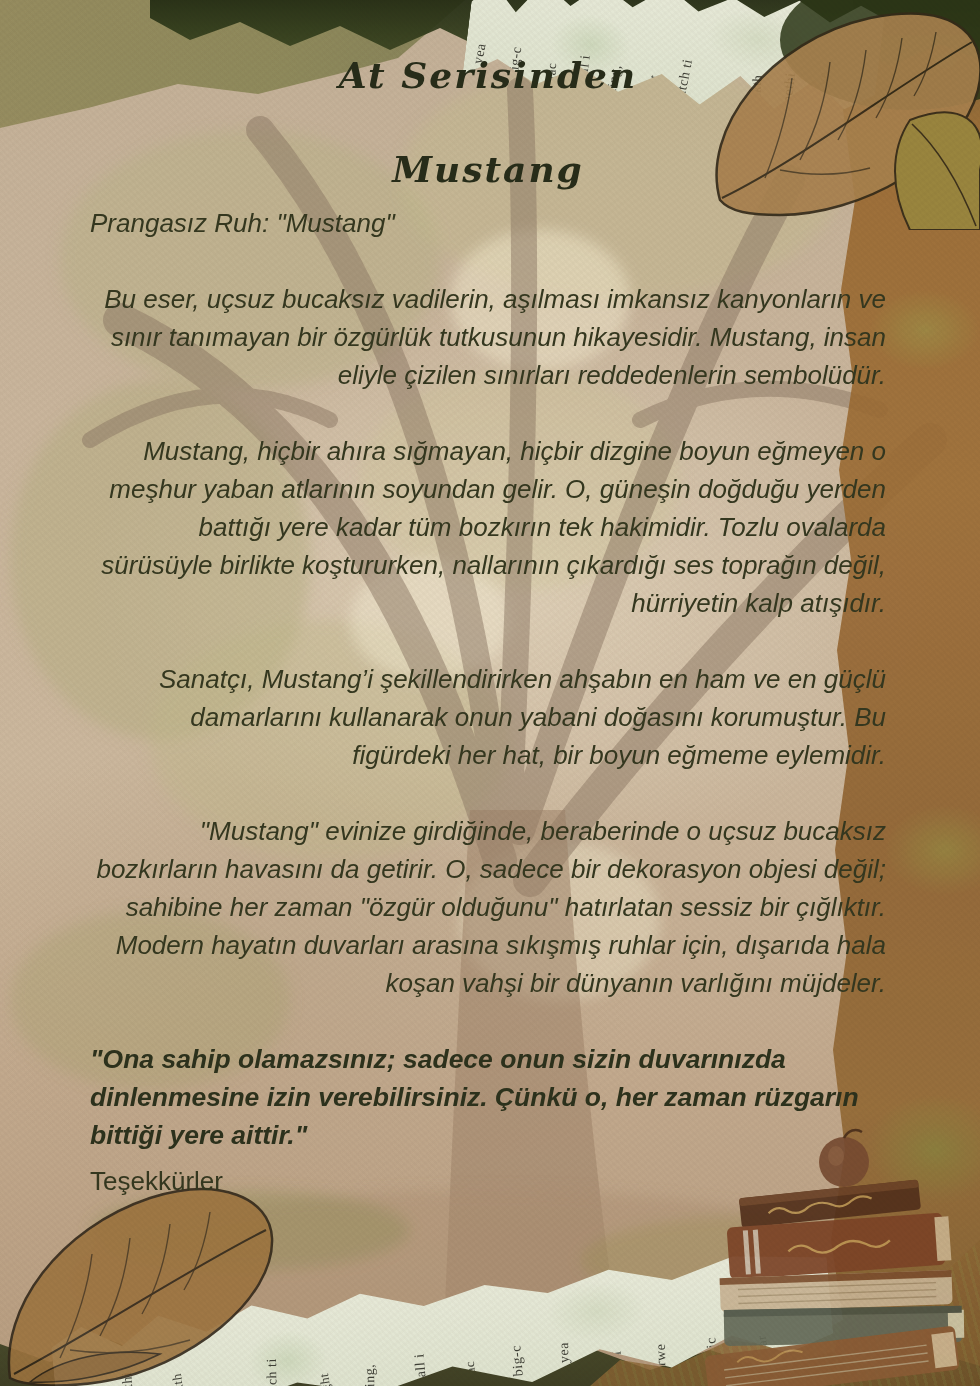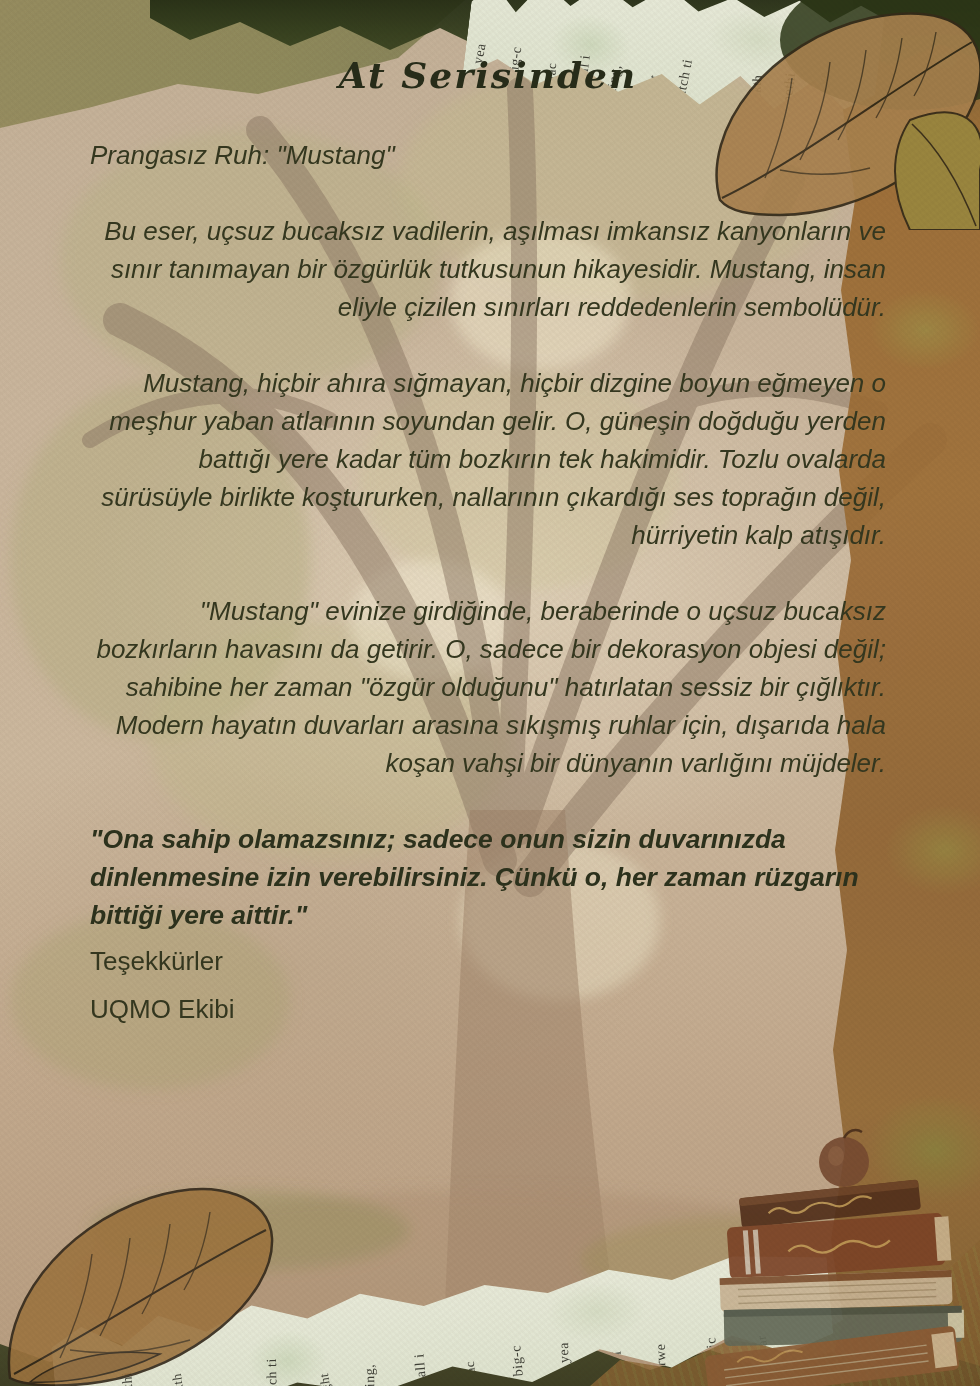--- a/index.html
+++ b/index.html
@@ -253,22 +253,23 @@
           </g>
         <path d="M40 224 q10 -8 20 0 q10 6 22 -2 q12 -6 24 0" fill="none" stroke="#c9a35c" stroke-width="2" opacity=".7"></path>
       </g>
     </g>
   </svg>
 
   <div class="grain"></div>
 
   <div class="content">
     <h1 class="script-title first">At Serisinden</h1>
+    <h1 class="script-title">Mustang</h1>
     <p class="subtitle">Prangasız Ruh: "Mustang"</p>
     <p class="body">Bu eser, uçsuz bucaksız vadilerin, aşılması imkansız kanyonların ve sınır tanımayan bir özgürlük tutkusunun hikayesidir. Mustang, insan eliyle çizilen sınırları reddedenlerin sembolüdür.</p>
     <p class="body">Mustang, hiçbir ahıra sığmayan, hiçbir dizgine boyun eğmeyen o meşhur yaban atlarının soyundan gelir. O, güneşin doğduğu yerden battığı yere kadar tüm bozkırın tek hakimidir. Tozlu ovalarda sürüsüyle birlikte koştururken, nallarının çıkardığı ses toprağın değil, hürriyetin kalp atışıdır.</p>
+    <p class="body">Sanatçı, Mustang’i şekillendirirken ahşabın en ham ve en güçlü damarlarını kullanarak onun yabani doğasını korumuştur. Bu figürdeki her hat, bir boyun eğmeme eylemidir.</p>
     <p class="body">"Mustang" evinize girdiğinde, beraberinde o uçsuz bucaksız bozkırların havasını da getirir. O, sadece bir dekorasyon objesi değil; sahibine her zaman "özgür olduğunu" hatırlatan sessiz bir çığlıktır. Modern hayatın duvarları arasına sıkışmış ruhlar için, dışarıda hala koşan vahşi bir dünyanın varlığını müjdeler.</p>
     <p class="quote">"Ona sahip olamazsınız; sadece onun sizin duvarınızda dinlenmesine izin verebilirsiniz. Çünkü o, her zaman rüzgarın bittiği yere aittir."</p>
     <p class="plain">Teşekkürler</p>
-    <p class="plain">UQMO Ekibi</p>
   </div>
 
 </div>
 
 </body></html>

